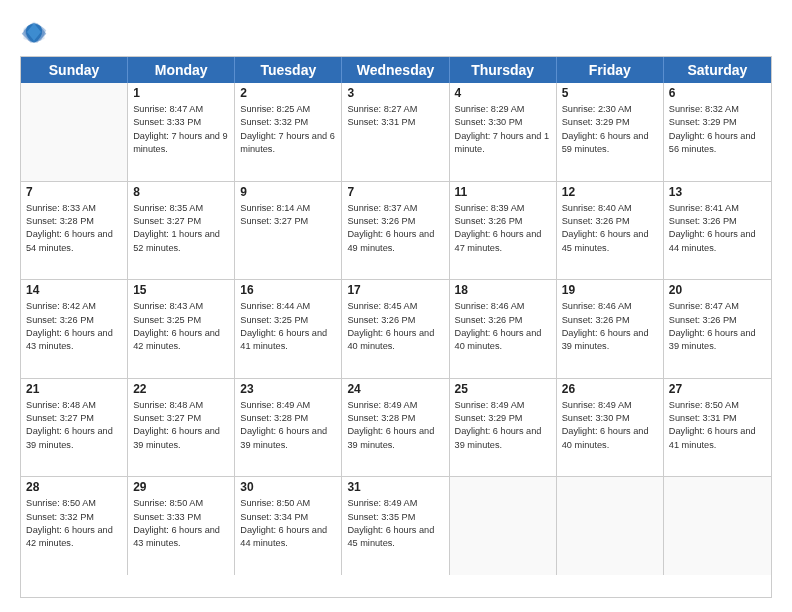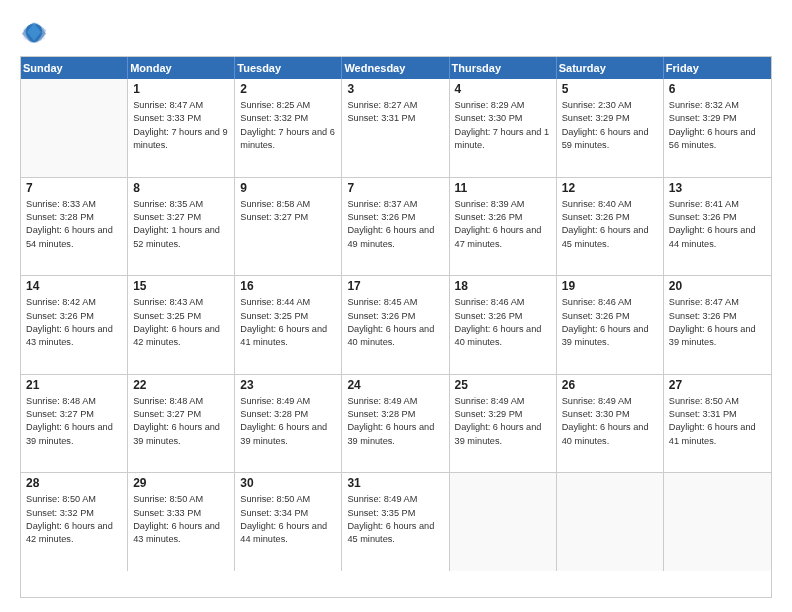--- a/index.html
+++ b/index.html
@@ -56,22 +56,23 @@
       flex: 1;
       border: 1px solid #ccc;
     }
     .cal-header {
       display: grid;
       grid-template-columns: repeat(7, 1fr);
       background: #2f6db5;
     }
     .cal-header-cell {
       color: #fff;
-      font-size: 11px;
+      font-size: 14px;
       font-weight: bold;
+      text-align: center;
       padding: 5px 2px;
       border-right: 1px solid #5a8fd0;
     }
     .cal-header-cell:last-child { border-right: none; }
     .cal-body {
       display: flex;
       flex-direction: column;
     }
     .cal-row {
       display: grid;
@@ -125,22 +126,22 @@
     </div>
   </div>
 
   <div class="calendar">
     <div class="cal-header">
     <div class="cal-header-cell">Sunday</div>
         <div class="cal-header-cell">Monday</div>
         <div class="cal-header-cell">Tuesday</div>
         <div class="cal-header-cell">Wednesday</div>
         <div class="cal-header-cell">Thursday</div>
+        <div class="cal-header-cell">Friday</div>
         <div class="cal-header-cell">Saturday</div>
-        <div class="cal-header-cell">Friday</div>
       </div>
     <div class="cal-body" style="height: 492px;">
     <div class="cal-row">
           <div class="cal-cell empty"></div>
           <div class="cal-cell">
             <div class="day-num">1</div>
             <div class="cell-line">Sunrise: 8:47 AM</div>
             <div class="cell-line">Sunset: 3:33 PM</div>
             <div class="cell-line">Daylight: 7 hours and 9 minutes.</div>
           </div>
@@ -182,21 +183,21 @@
             <div class="cell-line">Daylight: 6 hours and 54 minutes.</div>
           </div>
           <div class="cal-cell">
             <div class="day-num">8</div>
             <div class="cell-line">Sunrise: 8:35 AM</div>
             <div class="cell-line">Sunset: 3:27 PM</div>
             <div class="cell-line">Daylight: 1 hours and 52 minutes.</div>
           </div>
           <div class="cal-cell">
             <div class="day-num">9</div>
-            <div class="cell-line">Sunrise: 8:58 AM</div>
+            <div class="cell-line">Sunrise: 8:14 AM</div>
             <div class="cell-line">Sunset: 3:27 PM</div>
           </div>
           <div class="cal-cell">
             <div class="day-num">7</div>
             <div class="cell-line">Sunrise: 8:37 AM</div>
             <div class="cell-line">Sunset: 3:26 PM</div>
             <div class="cell-line">Daylight: 6 hours and 49 minutes.</div>
           </div>
           <div class="cal-cell">
             <div class="day-num">11</div>

